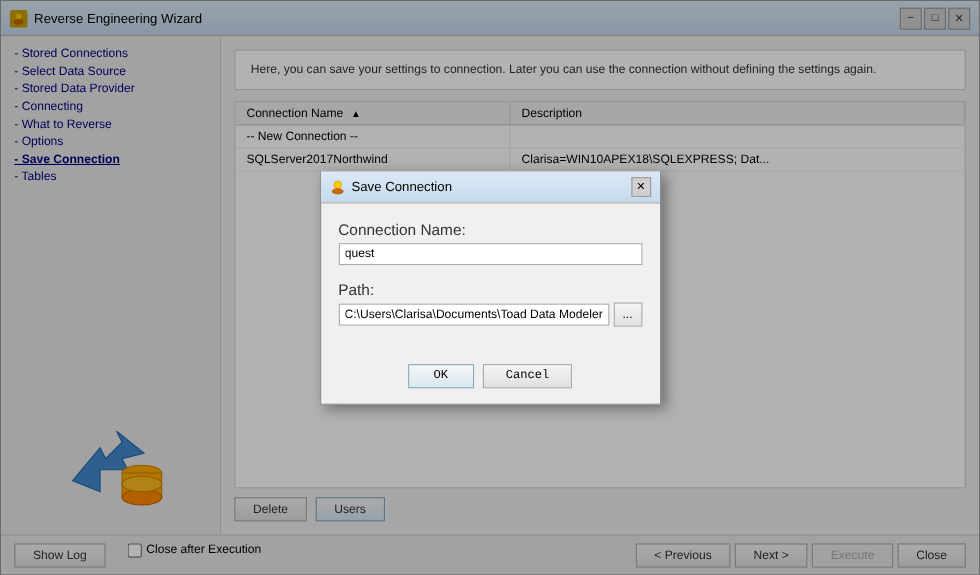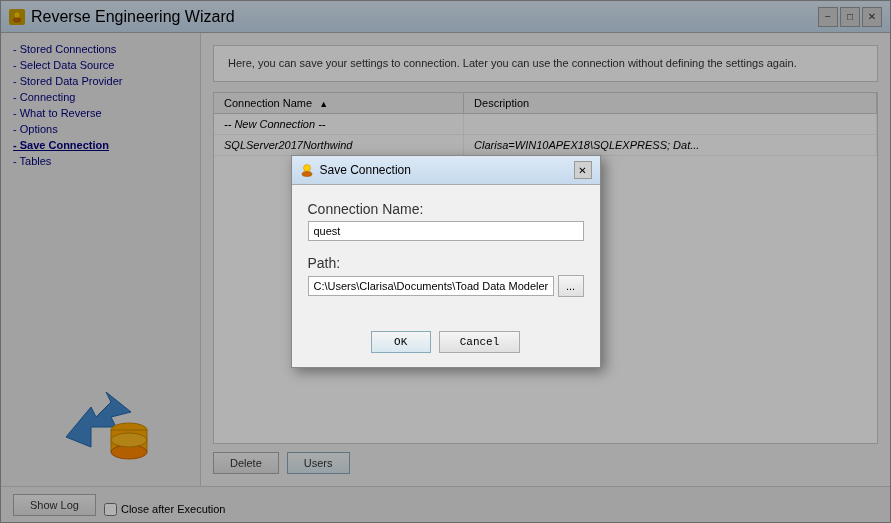--- a/index.html
+++ b/index.html
@@ -35,21 +35,21 @@
       width: 16px;
       height: 16px;
       background: #c8a000;
       border-radius: 2px;
       display: flex;
       align-items: center;
       justify-content: center;
     }
 
     .title-text {
-      font-size: 16px;
+      font-size: 12px;
       font-weight: normal;
       color: #000;
     }
 
     .title-buttons {
       display: flex;
       gap: 2px;
     }
 
     .title-btn {
@@ -139,21 +139,20 @@
     table thead th {
       padding: 4px 10px;
       text-align: left;
       font-size: 11px;
       font-weight: normal;
       border-right: 1px solid #ccc;
     }
 
     table tbody tr {
       border-bottom: 1px solid #eee;
-      font-style: italic;
     }
 
     table tbody td {
       padding: 4px 10px;
       font-size: 11px;
       border-right: 1px solid #eee;
     }
 
     .sort-arrow {
       font-size: 9px;
@@ -187,22 +186,22 @@
       align-items: center;
       padding: 6px 12px;
       background: #e8e8e8;
       border-top: 1px solid #ccc;
       gap: 8px;
       height: 36px;
     }
 
     .footer-left {
       display: flex;
-      align-items: flex-end;
-      gap: 8px;
+      align-items: flex-start;
+      gap: 20px;
       flex: 1;
     }
 
     .footer-right {
       display: flex;
       align-items: center;
       gap: 4px;
     }
 
     .checkbox-label {
@@ -433,20 +432,26 @@
     </div>
 
     <div class="footer">
       <div class="footer-left">
         <button class="btn">Show Log</button>
         <label class="checkbox-label">
           <input type="checkbox" style="">
           <span>Close after Execution</span>
         </label>
       </div>
+      <div class="footer-right">
+        <button class="btn">&lt; Previous</button>
+        <button class="btn">Next &gt;</button>
+        <button class="btn" disabled="">Execute</button>
+        <button class="btn">Close</button>
+      </div>
     </div>
   </div>
 
   <div class="modal-overlay">
     <div class="modal">
 
       <div class="modal-title-bar">
         <div class="modal-title-left">
           <svg class="modal-title-icon" width="14" height="14" viewBox="0 0 14 14">
             <circle cx="7" cy="5" r="3.5" fill="#ffcc00" stroke="#cc8800" stroke-width="0.5"></circle>

